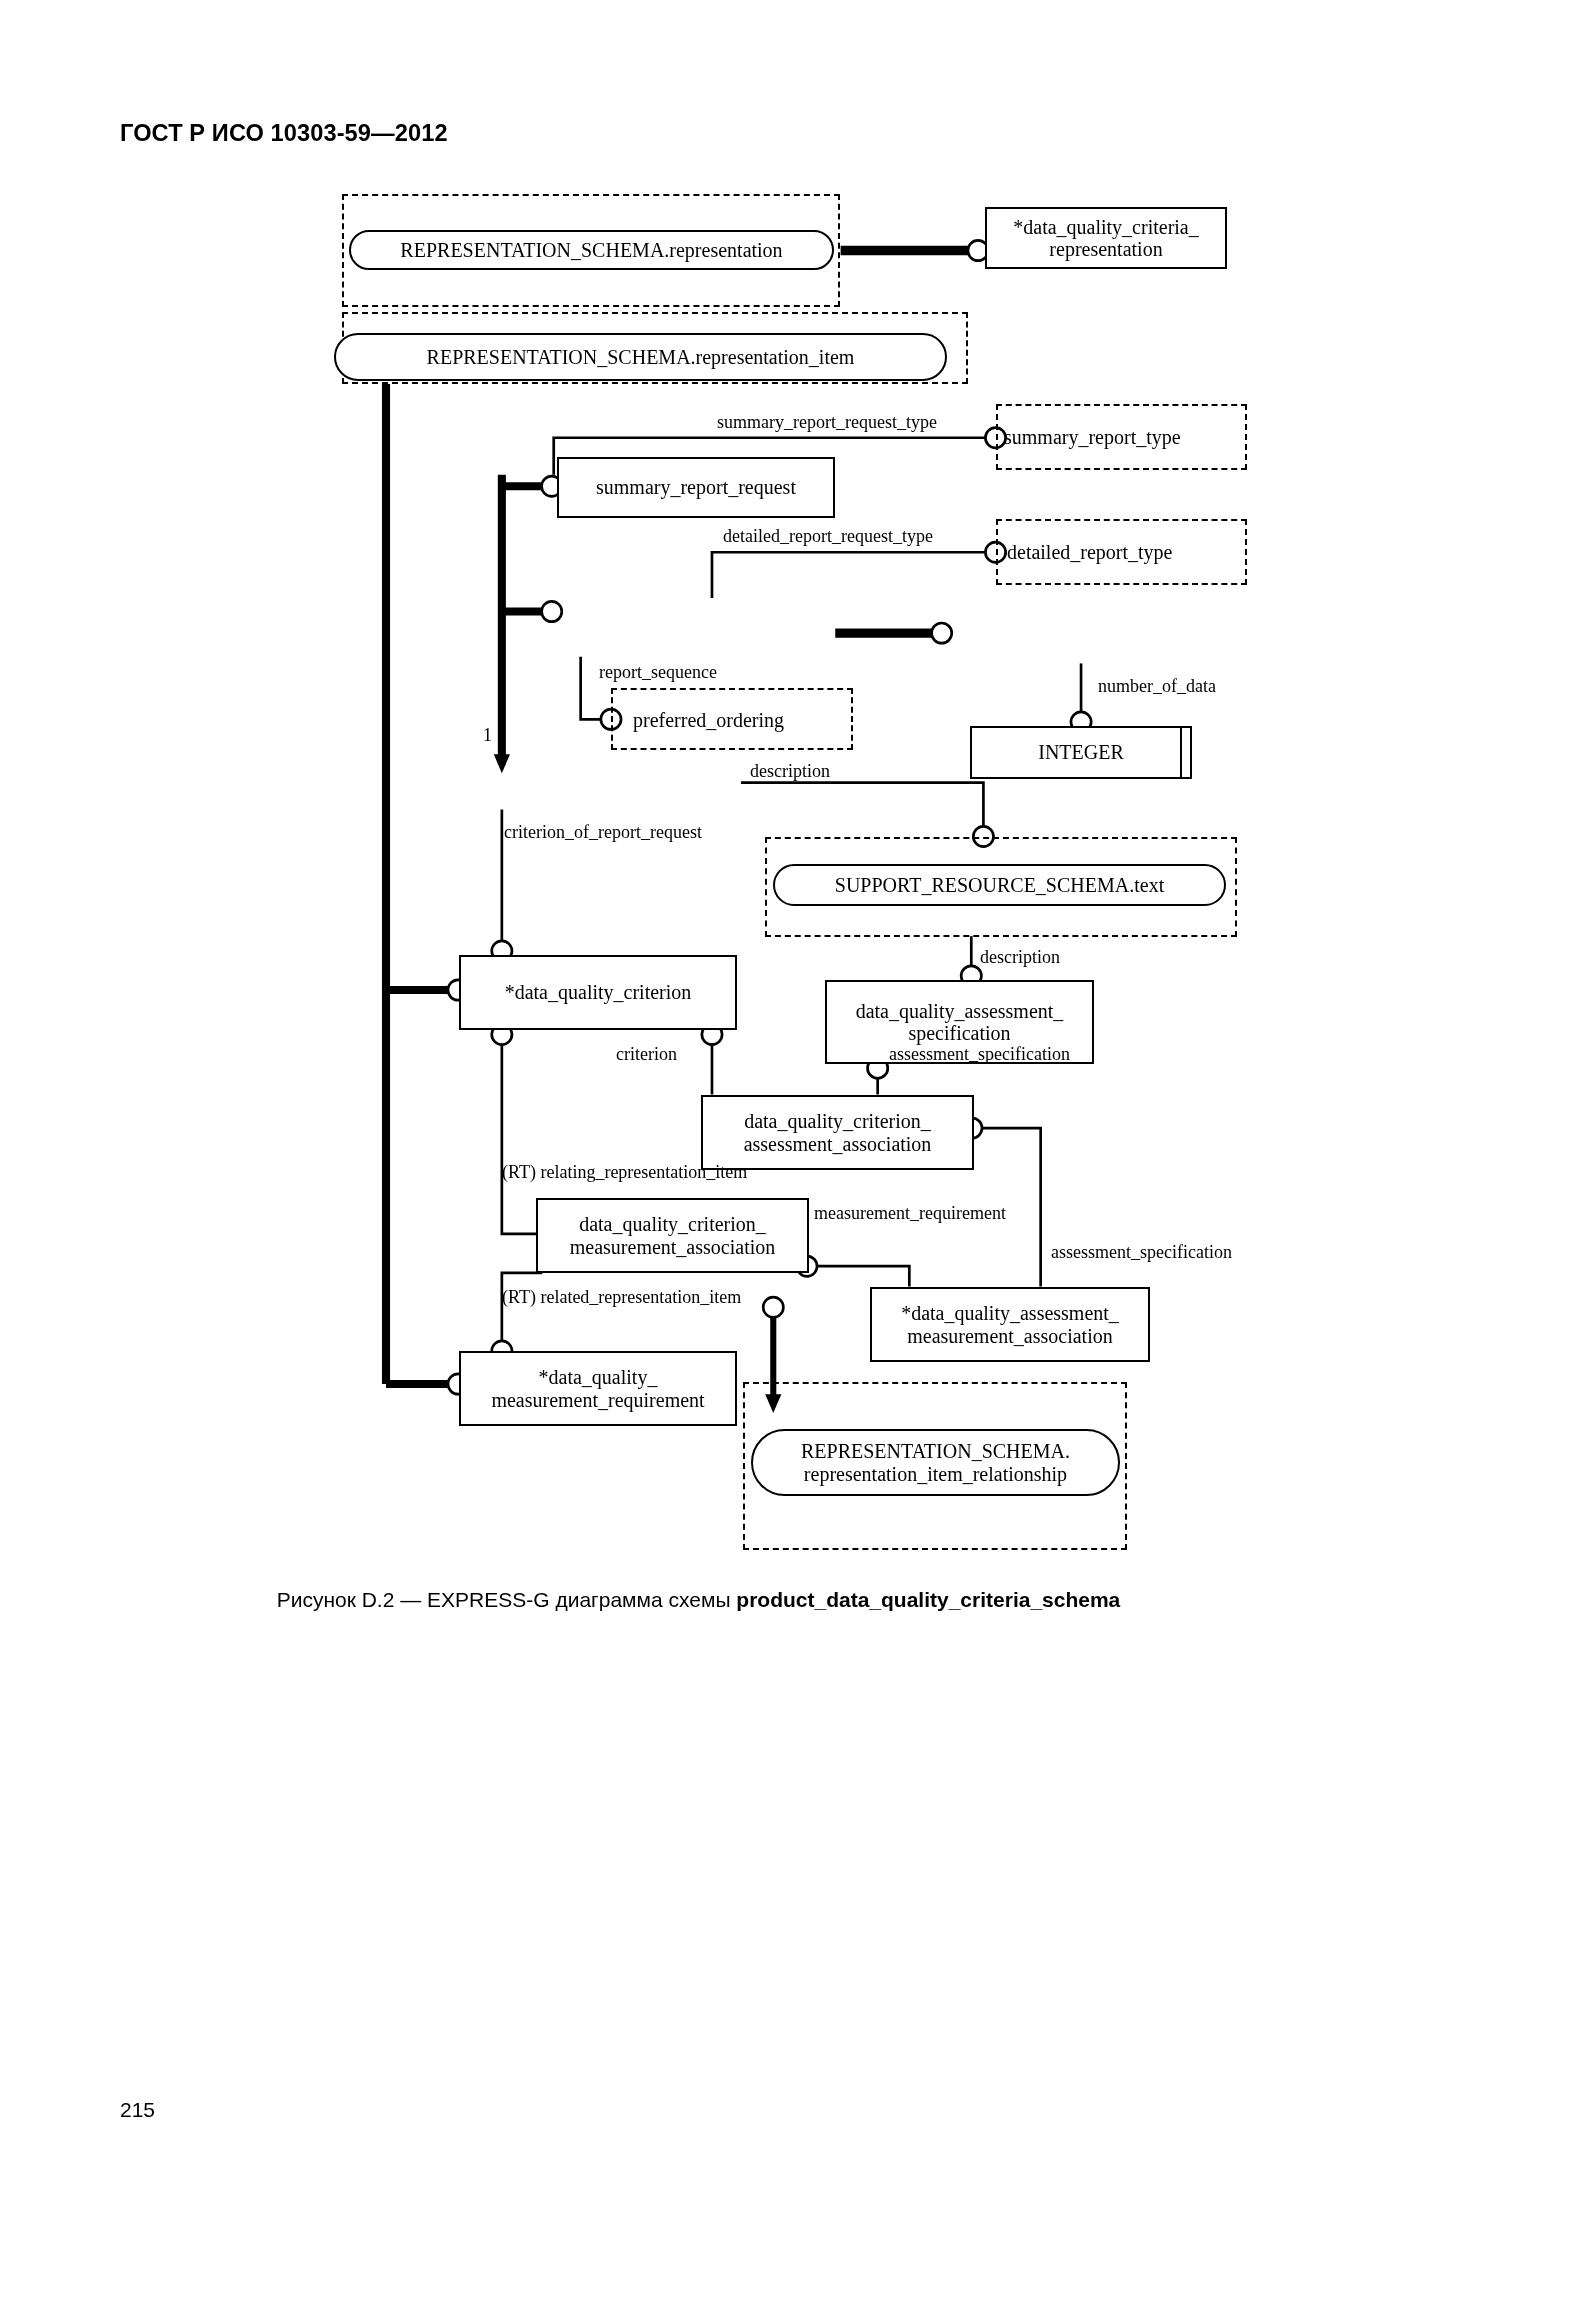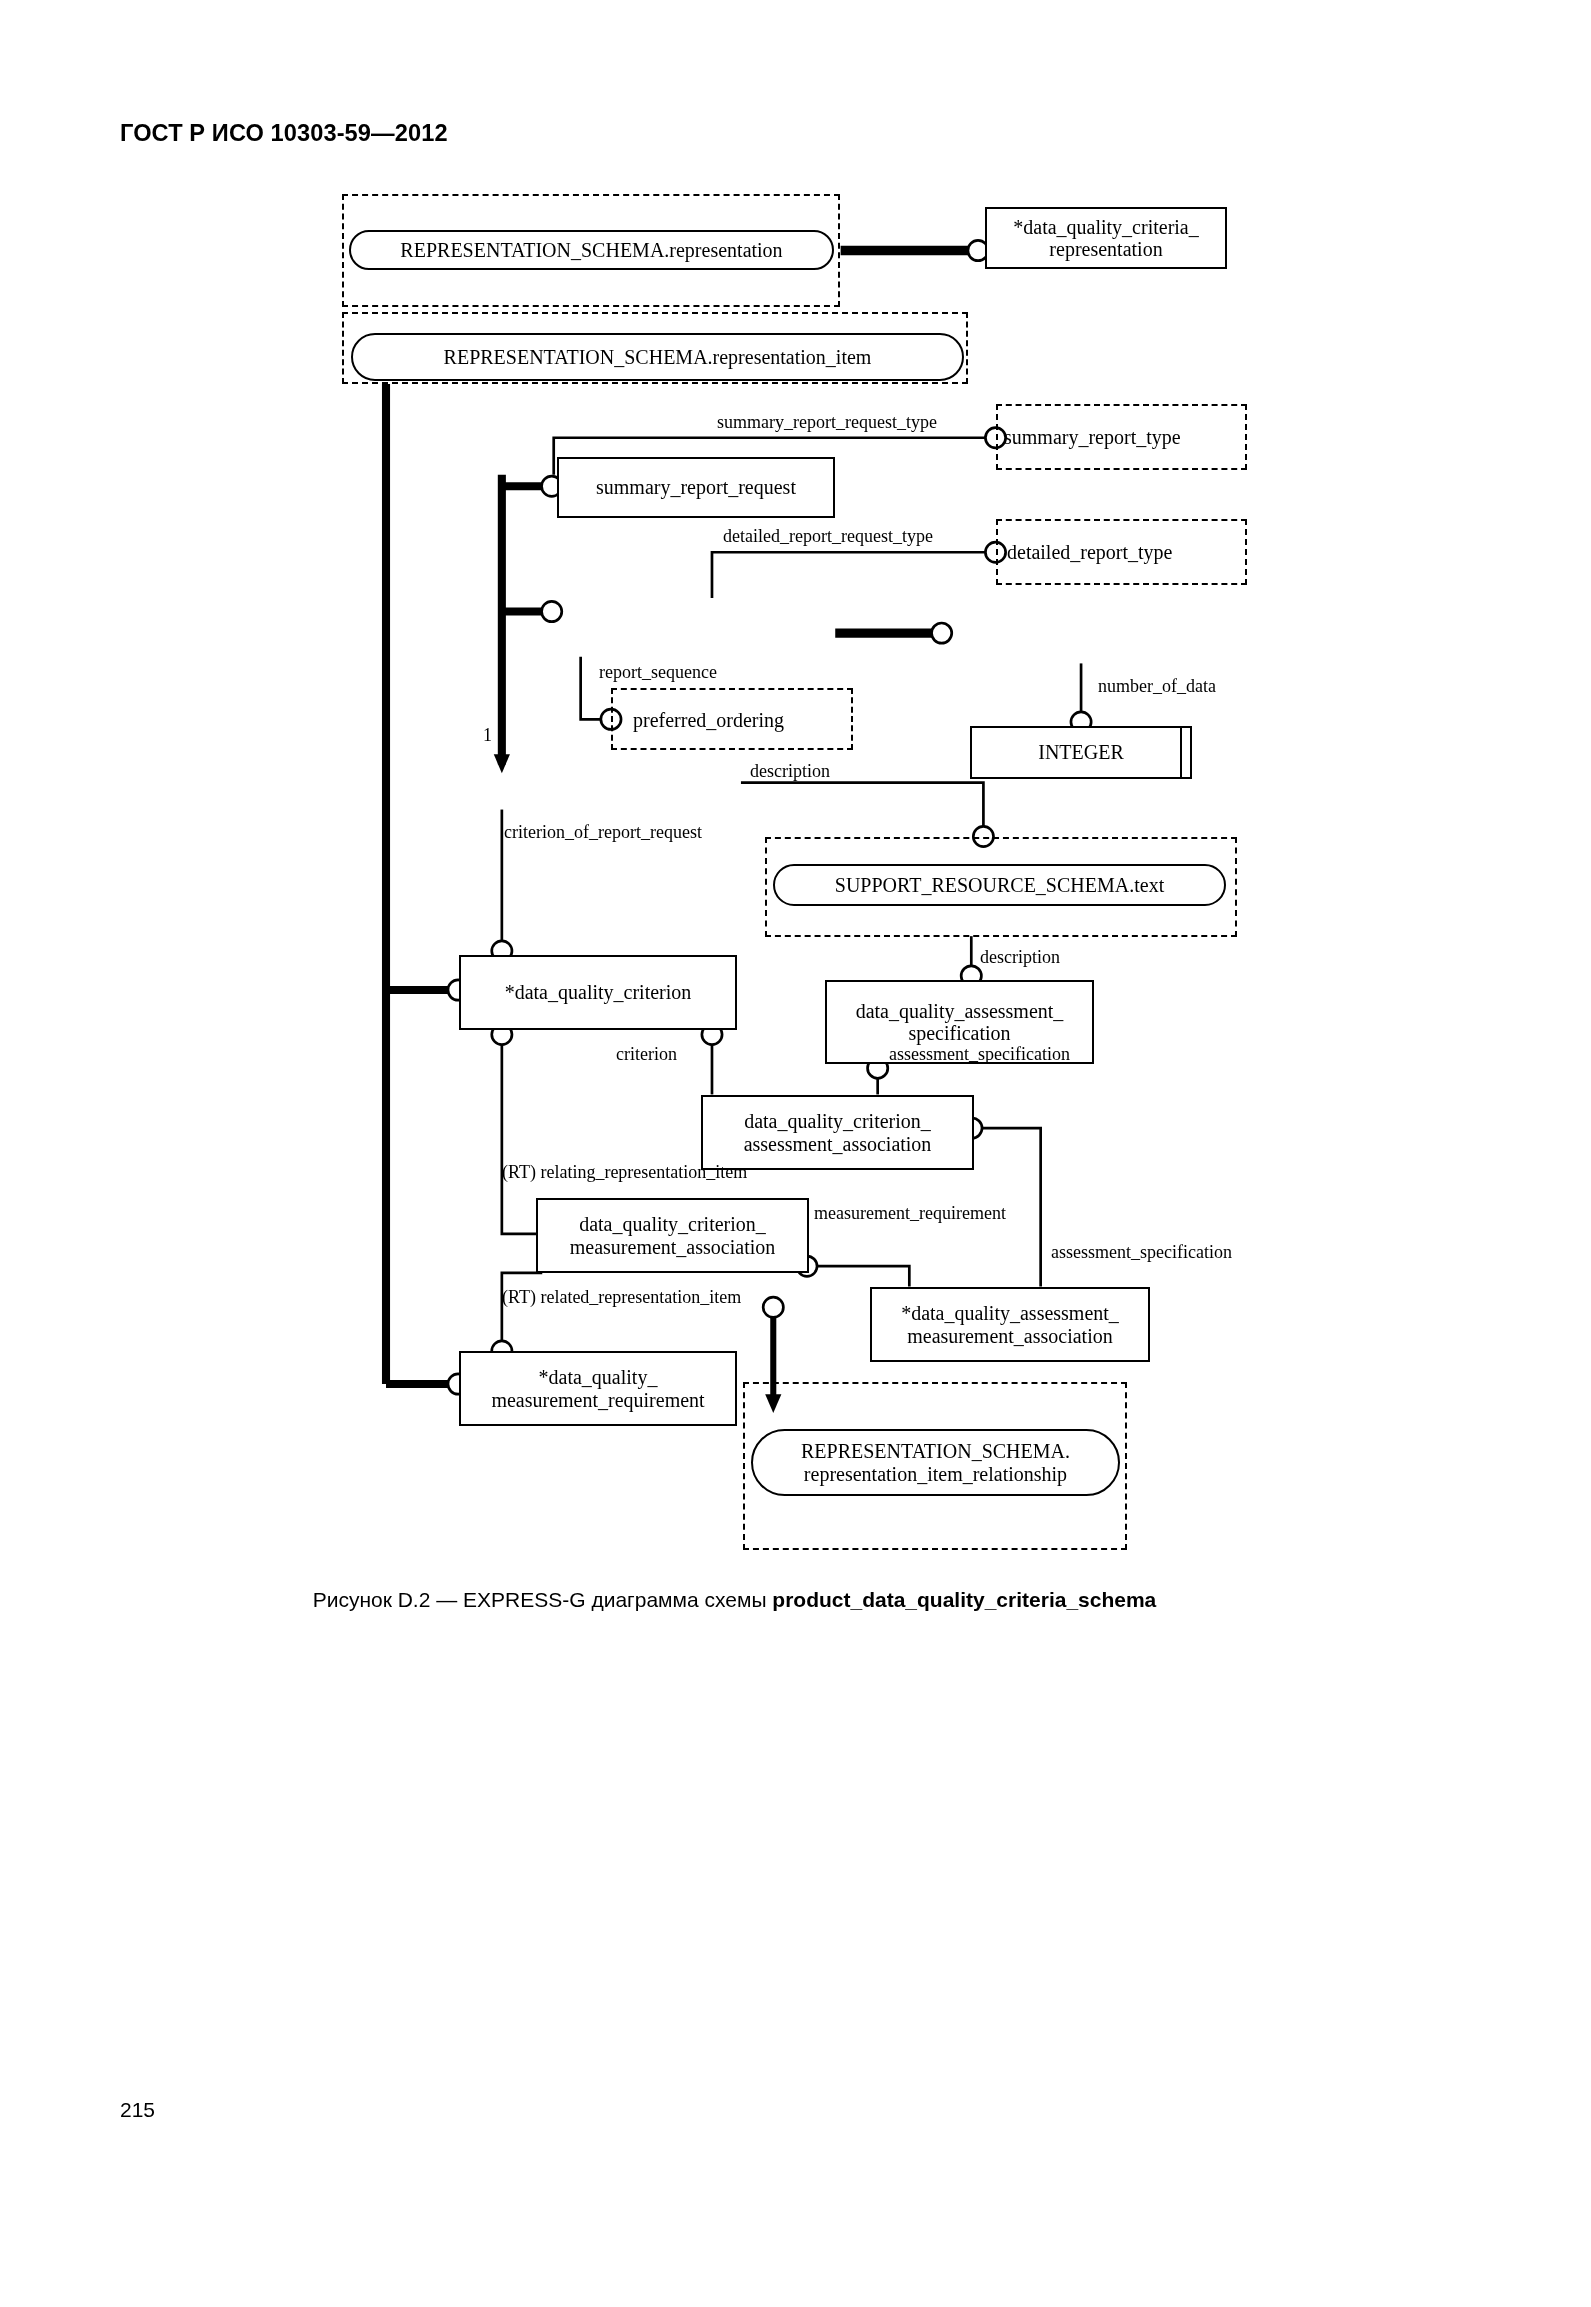--- a/index.html
+++ b/index.html
@@ -36,21 +36,20 @@
   }
   #figure-caption {
     position: absolute;
     left: 0;
     top: 1588px;
     width: 1397px;
     text-align: center;
     font-family: "Liberation Sans", sans-serif;
     font-size: 21px;
     white-space: nowrap;
-    padding-left: 36px;
   }
   #figure-caption b { font-weight: bold; }
 
   
   #diagram {
     position: absolute;
     left: 0;
     top: 0;
     width: 1591px;
     height: 1576px;
@@ -213,21 +212,21 @@
   <div class="dashbox" style="left:996px; top:519px; width:251px; height:66px;"></div>
 
   <div class="dashbox" style="left:611px; top:688px; width:242px; height:62px;"></div>
 
   <div class="dashbox" style="left:765px; top:837px; width:472px; height:100px;"></div>
 
   <div class="dashbox" style="left:743px; top:1382px; width:384px; height:168px;"></div>
 
   <div class="schemabox" style="left:349px; top:230px; width:485px; height:40px;">REPRESENTATION_SCHEMA.representation</div>
 
-  <div class="schemabox" style="left:351px; top:333px; width:613px; height:48px;">REPRESENTATION_SCHEMA.representation_item</div>
+  <div class="schemabox" style="left:334px; top:333px; width:613px; height:48px;">REPRESENTATION_SCHEMA.representation_item</div>
 
   <div class="schemabox" style="left:773px; top:864px; width:453px; height:42px;">SUPPORT_RESOURCE_SCHEMA.text</div>
 
   <div class="schemabox" style="left:751px; top:1429px; width:369px; height:67px;">REPRESENTATION_SCHEMA.
 representation_item_relationship</div>
 
   <div class="ebox" style="left:985px; top:207px; width:242px; height:62px;">*data_quality_criteria_
 representation</div>
 
   <div class="ebox" style="left:557px; top:457px; width:278px; height:61px;">summary_report_request</div>

